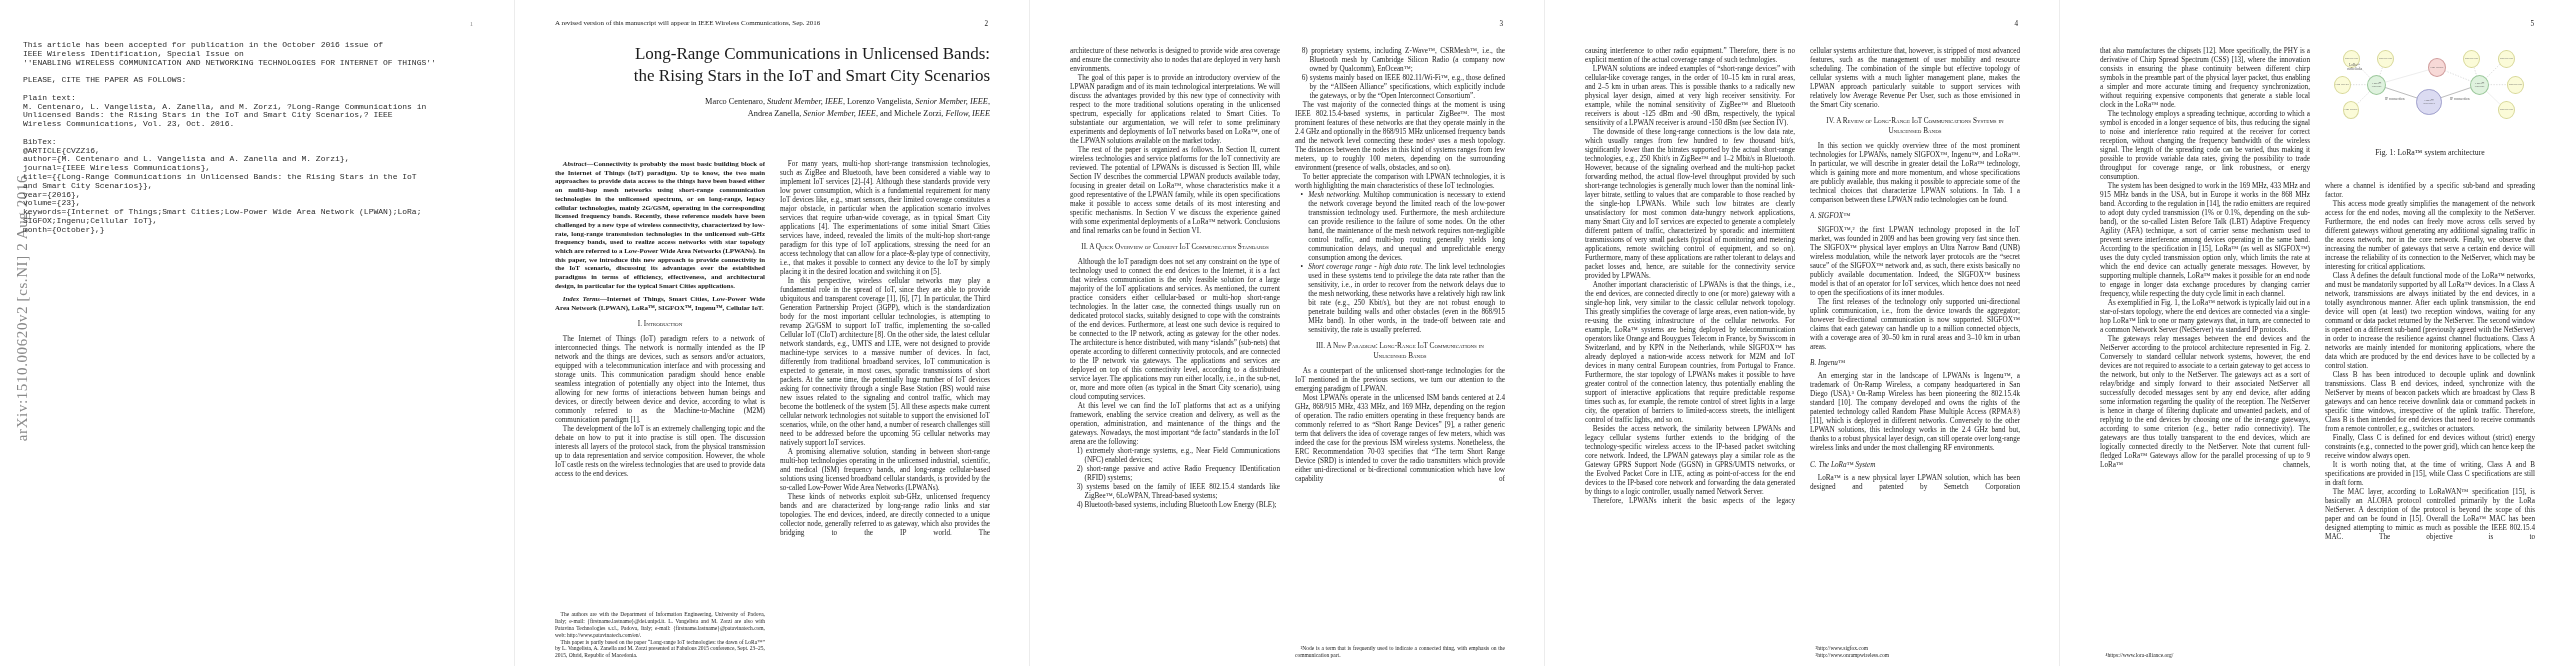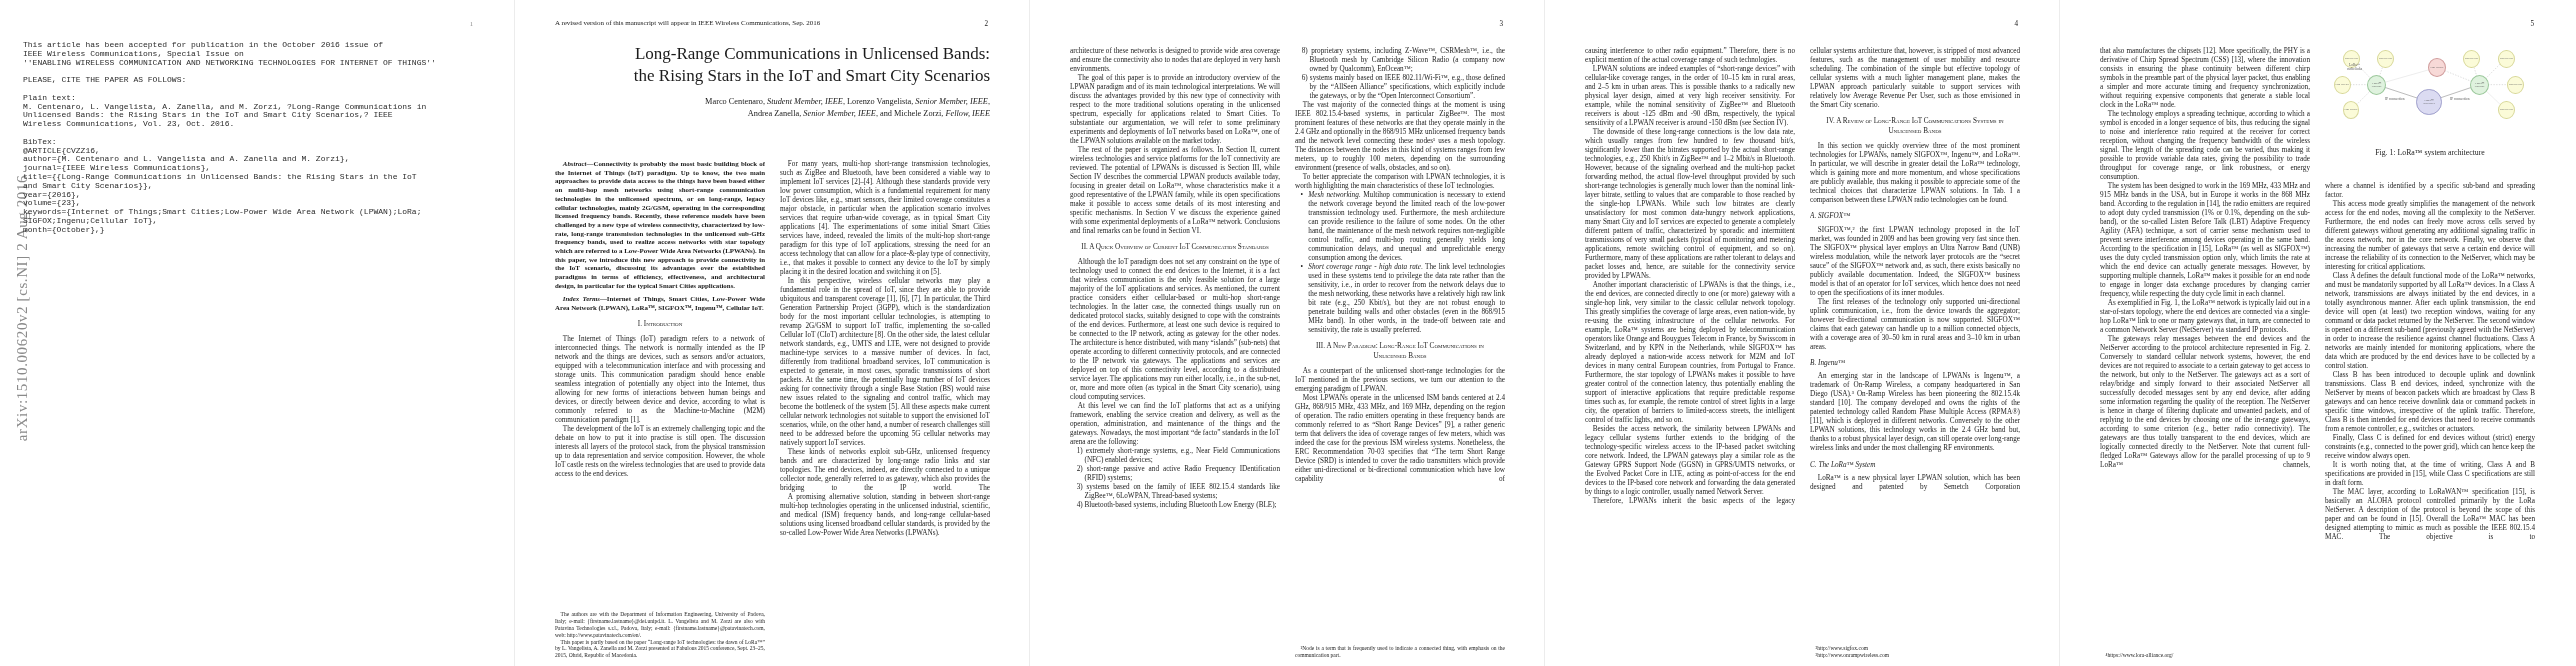--- a/index.html
+++ b/index.html
@@ -56,21 +56,21 @@
 </head>
 <body>
 
 <div id="canvas">
 
   <div class="page">
     <div class="cover-pgnum">1</div>
     <div class="watermark">arXiv:1510.00620v2  [cs.NI]  2 Aug 2016</div>
     <div class="cover-body">
         <div class="cover-line">This article has been accepted for publication in the October 2016 issue of</div>
-        <div class="cover-line">IEEE Wireless Communications, Special Issue on</div>
+        <div class="cover-line">IEEE Wireless IDentification, Special Issue on</div>
         <div class="cover-line">''ENABLING WIRELESS COMMUNICATION AND NETWORKING TECHNOLOGIES FOR INTERNET OF THINGS''</div>
         <div class="cover-line"></div>
         <div class="cover-line">PLEASE, CITE THE PAPER AS FOLLOWS:</div>
         <div class="cover-line"></div>
         <div class="cover-line">Plain text:</div>
         <div class="cover-line">M. Centenaro, L. Vangelista, A. Zanella, and M. Zorzi, ?Long-Range Communications in</div>
         <div class="cover-line">Unlicensed Bands: the Rising Stars in the IoT and Smart City Scenarios,? IEEE</div>
         <div class="cover-line">Wireless Communications, Vol. 23, Oct. 2016.</div>
         <div class="cover-line"></div>
         <div class="cover-line">BibTex:</div>
@@ -106,22 +106,22 @@
           <p class="blk index-terms"><span style="font-style: italic;">Index Terms</span><span>—Internet of Things, Smart Cities, Low-Power Wide Area Network (LPWAN), LoRa™, SIGFOX™, Ingenu™, Cellular IoT.</span></p>
           <p class="blk heading">I. Introduction</p>
           <p class="blk para">The Internet of Things (IoT) paradigm refers to a network of interconnected things. The network is normally intended as the IP network and the things are devices, such as sensors and/or actuators, equipped with a telecommunication interface and with processing and storage units. This communication paradigm should hence enable seamless integration of potentially any object into the Internet, thus allowing for new forms of interactions between human beings and devices, or directly between device and device, according to what is commonly referred to as the Machine-to-Machine (M2M) communication paradigm [1].</p>
           <p class="blk para">The development of the IoT is an extremely challenging topic and the debate on how to put it into practise is still open. The discussion interests all layers of the protocol stack, from the physical transmission up to data representation and service composition. However, the whole IoT castle rests on the wireless technologies that are used to provide data access to the end devices.</p>
           <p class="blk footnote fn-push">The authors are with the Department of Information Engineering, University of Padova, Italy; e-mail: {firstname.lastname}@dei.unipd.it. L. Vangelista and M. Zorzi are also with Patavina Technologies s.r.l., Padova, Italy; e-mail: {firstname.lastname}@patavinatech.com, web: http://www.patavinatech.com/en/.</p>
           <p class="blk footnote">This paper is partly based on the paper “Long-range IoT technologies: the dawn of LoRa™” by L. Vangelista, A. Zanella and M. Zorzi presented at Fabulous 2015 conference, Sept. 23–25, 2015, Ohrid, Republic of Macedonia.</p>
         </div>
       <div class="col">
           <p class="blk para">For many years, multi-hop short-range transmission technologies, such as ZigBee and Bluetooth, have been considered a viable way to implement IoT services [2]–[4]. Although these standards provide very low power consumption, which is a fundamental requirement for many IoT devices like, e.g., smart sensors, their limited coverage constitutes a major obstacle, in particular when the application scenario involves services that require urban-wide coverage, as in typical Smart City applications [4]. The experimentations of some initial Smart Cities services have, indeed, revealed the limits of the multi-hop short-range paradigm for this type of IoT applications, stressing the need for an access technology that can allow for a place-&amp;-play type of connectivity, i.e., that makes it possible to connect any device to the IoT by simply placing it in the desired location and switching it on [5].</p>
           <p class="blk para">In this perspective, wireless cellular networks may play a fundamental role in the spread of IoT, since they are able to provide ubiquitous and transparent coverage [1], [6], [7]. In particular, the Third Generation Partnership Project (3GPP), which is the standardization body for the most important cellular technologies, is attempting to revamp 2G/GSM to support IoT traffic, implementing the so-called Cellular IoT (CIoT) architecture [8]. On the other side, the latest cellular network standards, e.g., UMTS and LTE, were not designed to provide machine-type services to a massive number of devices. In fact, differently from traditional broadband services, IoT communication is expected to generate, in most cases, sporadic transmissions of short packets. At the same time, the potentially huge number of IoT devices asking for connectivity through a single Base Station (BS) would raise new issues related to the signaling and control traffic, which may become the bottleneck of the system [5]. All these aspects make current cellular network technologies not suitable to support the envisioned IoT scenarios, while, on the other hand, a number of research challenges still need to be addressed before the upcoming 5G cellular networks may natively support IoT services.</p>
+          <p class="blk para">A promising alternative solution, standing in between short-range multi-hop technologies operating in the unlicensed industrial, scientific, and medical (ISM) frequency bands, and long-range cellular-based solutions using licensed broadband cellular standards, is provided by the so-called Low-Power Wide Area Networks (LPWANs).</p>
           <p class="blk para cut">These kinds of networks exploit sub-GHz, unlicensed frequency bands and are characterized by long-range radio links and star topologies. The end devices, indeed, are directly connected to a unique collector node, generally referred to as gateway, which also provides the bridging to the IP world. The</p>
-          <p class="blk para">A promising alternative solution, standing in between short-range multi-hop technologies operating in the unlicensed industrial, scientific, and medical (ISM) frequency bands, and long-range cellular-based solutions using licensed broadband cellular standards, is provided by the so-called Low-Power Wide Area Networks (LPWANs).</p>
         </div>
     </div>
   </div>
 
   <div class="page">
     <div class="pg-number">3</div>
     <div class="cols cols-deep">
       <div class="col">
           <p class="blk cont">architecture of these networks is designed to provide wide area coverage and ensure the connectivity also to nodes that are deployed in very harsh environments.</p>
           <p class="blk para">The goal of this paper is to provide an introductory overview of the LPWAN paradigm and of its main technological interpretations. We will discuss the advantages provided by this new type of connectivity with respect to the more traditional solutions operating in the unlicensed spectrum, especially for applications related to Smart Cities. To substantiate our argumentation, we will refer to some preliminary experiments and deployments of IoT networks based on LoRa™, one of the LPWAN solutions available on the market today.</p>

